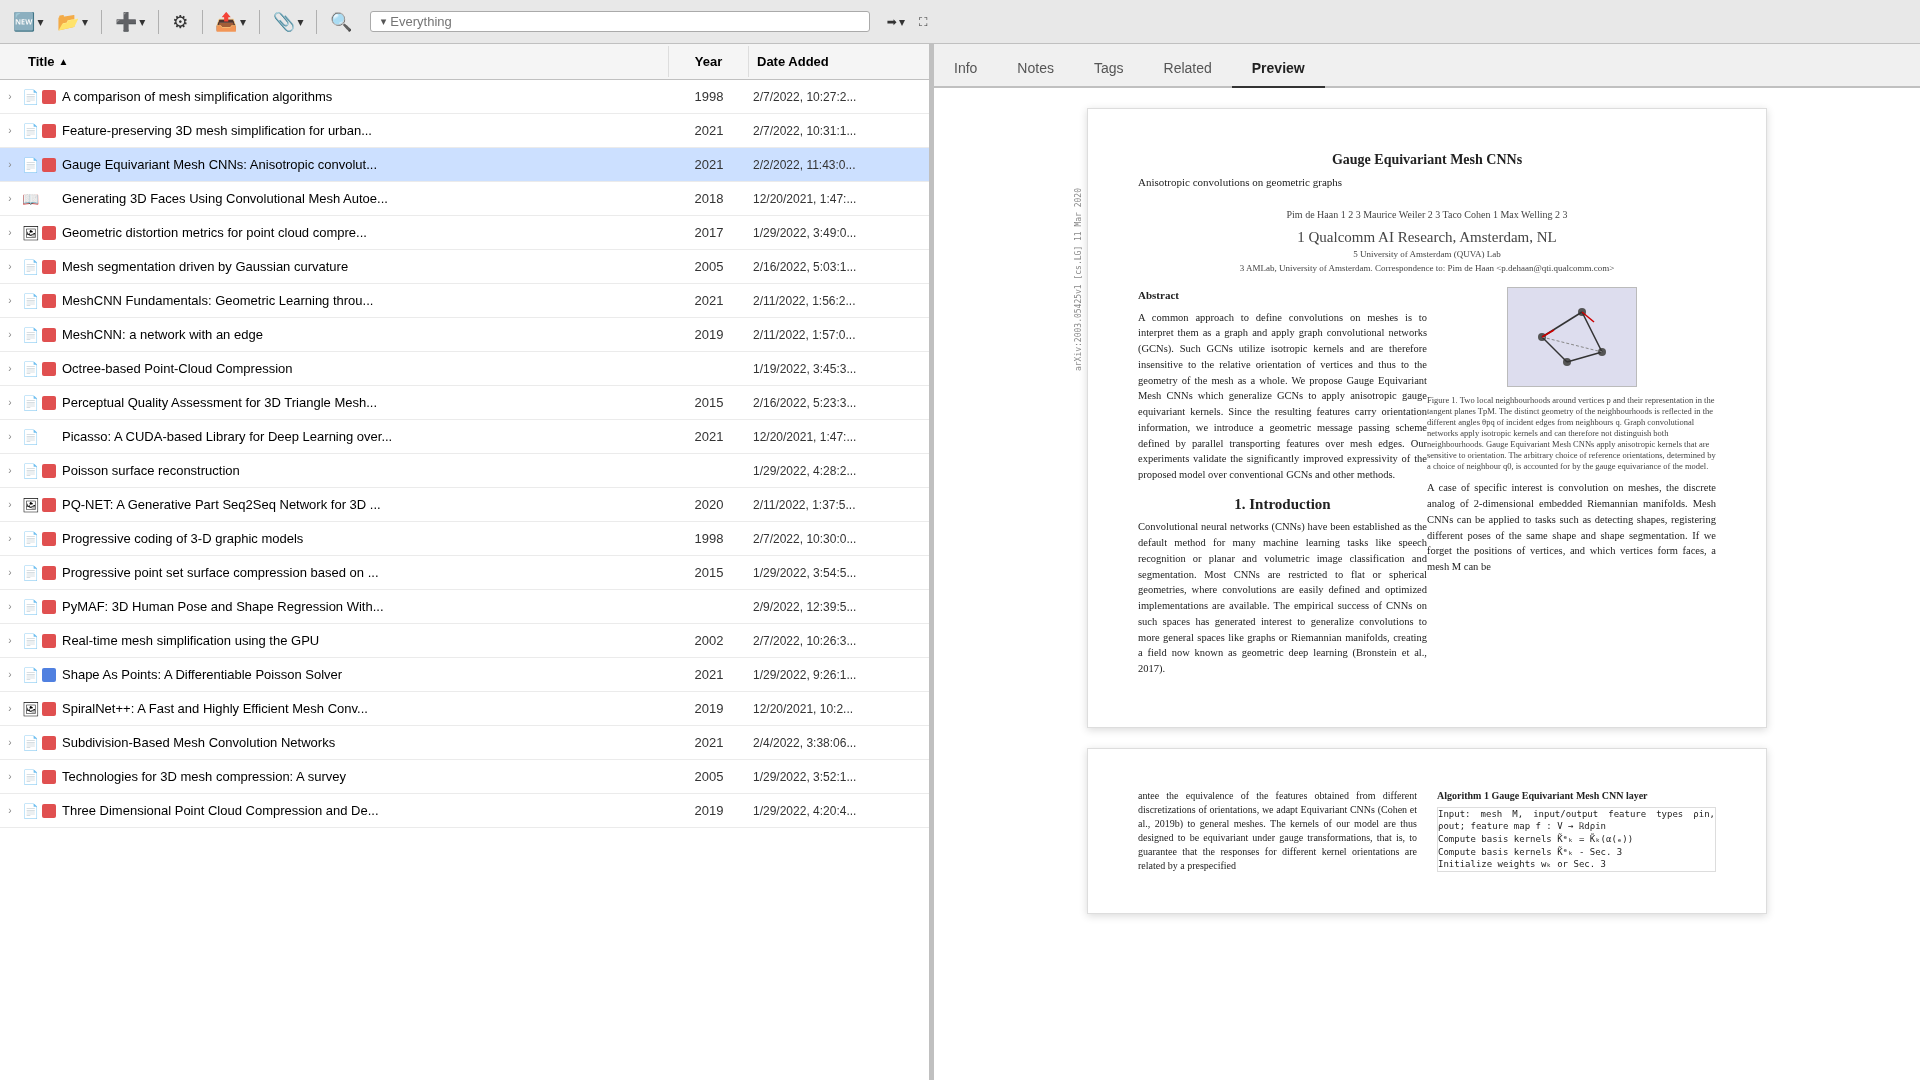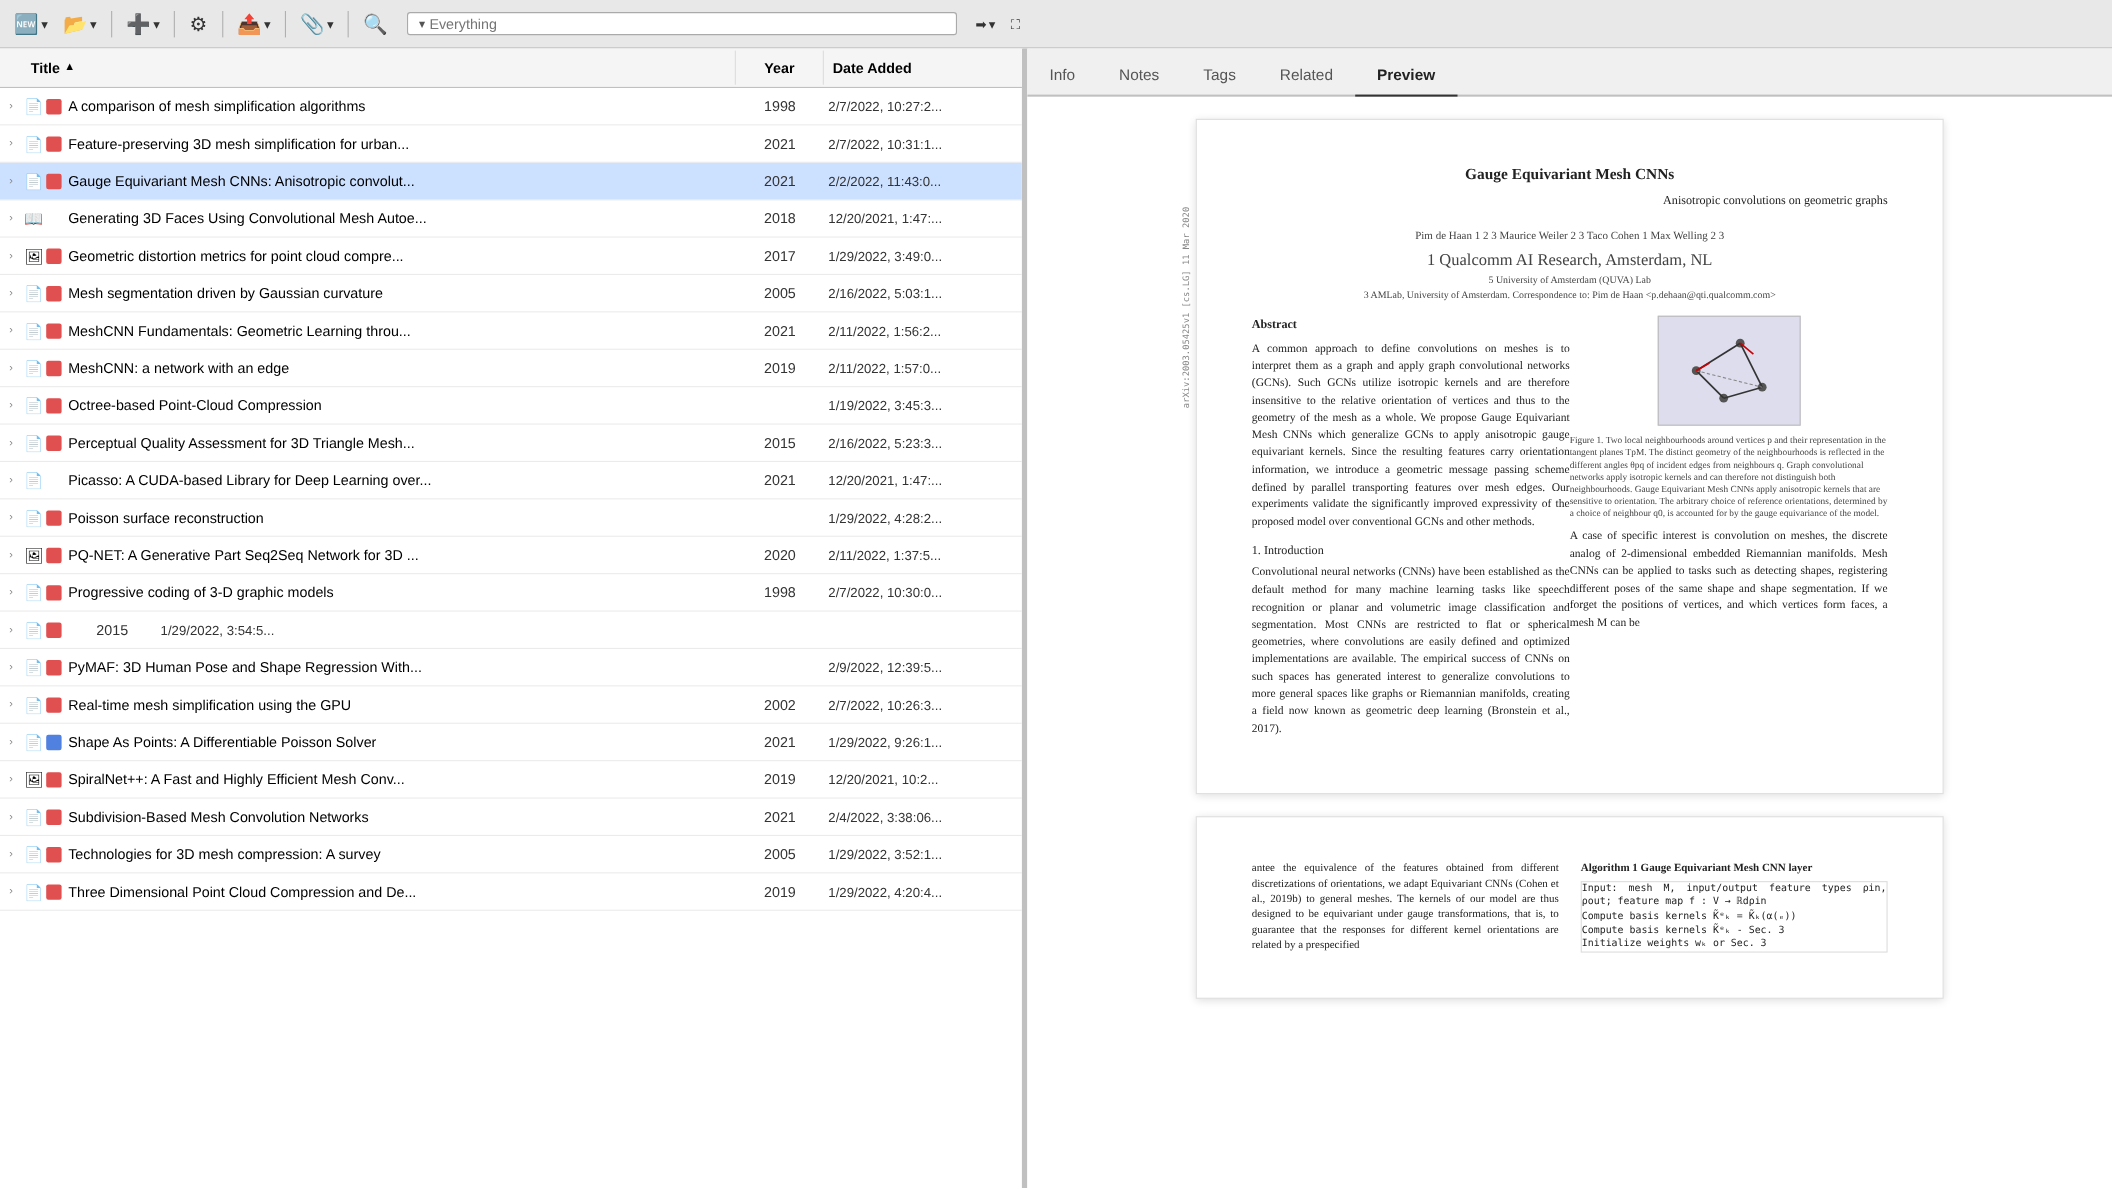--- a/index.html
+++ b/index.html
@@ -73,27 +73,27 @@
     
     #preview-content {
       flex: 1; overflow-y: auto; padding: 20px; display: flex; flex-direction: column; align-items: center; background: white;
     }
     .preview-page {
       background: white; border: 1px solid #ddd; box-shadow: 0 2px 8px rgba(0,0,0,0.15);
       width: 100%; max-width: 680px; padding: 40px 50px; margin-bottom: 20px;
       font-family: 'Times New Roman', serif; font-size: 11px; line-height: 1.5; color: #222;
     }
     .preview-title { text-align: center; font-size: 14px; font-weight: bold; margin-bottom: 4px; }
-    .preview-subtitle { text-align: right; font-size: 11px; margin-bottom: 16px; }
+    .preview-subtitle { text-align: left; font-size: 11px; margin-bottom: 16px; }
     .preview-authors { text-align: center; font-size: 10px; margin-bottom: 12px; color: #444; }
     .preview-abstract-title { font-weight: bold; margin-bottom: 6px; }
     .preview-body { font-size: 10.5px; text-align: justify; margin-bottom: 10px; }
     .preview-cols { display: flex; gap: 20px; }
     .preview-col { flex: 1; font-size: 10px; text-align: justify; line-height: 1.4; }
-    .preview-section-title { font-weight: normal; font-size: 11px; margin-top: 10px; margin-bottom: 4px; }
+    .preview-section-title { font-weight: bold; font-size: 15px; margin-top: 10px; margin-bottom: 4px; text-align: center; }
     .preview-wrapper { position: relative; width: 100%; max-width: 680px; }
 
     
     #items-list::-webkit-scrollbar { width: 8px; }
     #items-list::-webkit-scrollbar-track { background: #f0f0f0; }
     #items-list::-webkit-scrollbar-thumb { background: #bbb; border-radius: 4px; }
     #right-panel::-webkit-scrollbar { width: 6px; }
 
     .resize-handle {
       width: 4px; background: #c0c0c0; cursor: col-resize; flex-shrink: 0;
@@ -274,20 +274,21 @@
           <div class="item-icon">📄</div>
           <div class="item-tag" style="background: rgb(224, 80, 80);"></div>
           <div class="item-title">Progressive coding of 3-D graphic models</div>
           <div class="item-year">1998</div>
           <div class="item-date">2/7/2022, 10:30:0...</div>
         </div>
         <div class="item-row">
           <div class="item-expand">›</div>
           <div class="item-icon">📄</div>
           <div class="item-tag" style="background: rgb(224, 80, 80);"></div>
+          <div class="item-title">Progressive point set surface compression based on ...</div>
           <div class="item-year">2015</div>
           <div class="item-date">1/29/2022, 3:54:5...</div>
         </div>
         <div class="item-row">
           <div class="item-expand">›</div>
           <div class="item-icon">📄</div>
           <div class="item-tag" style="background: rgb(224, 80, 80);"></div>
           <div class="item-title">PyMAF: 3D Human Pose and Shape Regression With...</div>
           <div class="item-year"></div>
           <div class="item-date">2/9/2022, 12:39:5...</div>

